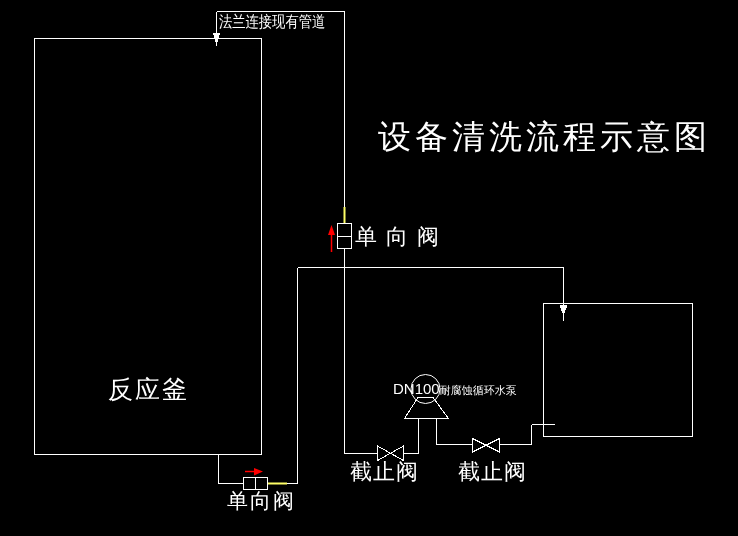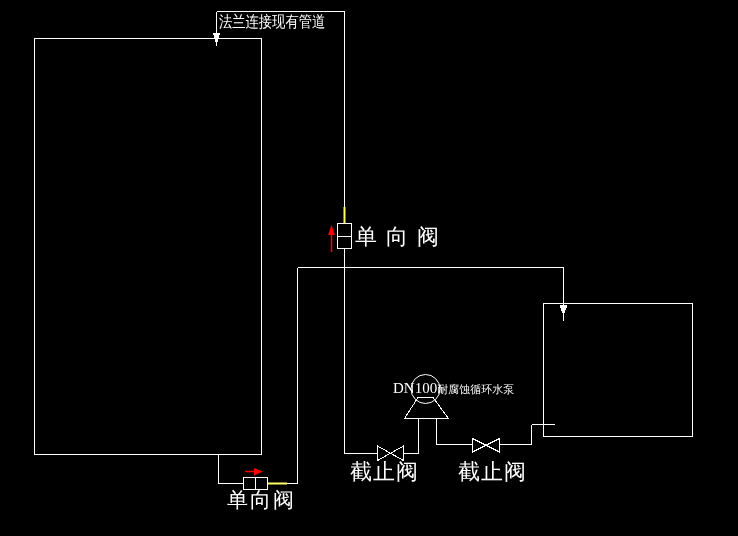--- a/index.html
+++ b/index.html
@@ -1,21 +1,21 @@
 <!DOCTYPE html>
 <html><head>
 <meta charset="utf-8">
 <style>
   html,body{margin:0;padding:0;background:#000;}
   #canvas{
     position:relative;
     width:738px;height:536px;
     background:#000;
     overflow:hidden;
-    font-family:Liberation Serif, serif;
+    font-family:Liberation Sans, sans-serif;
   }
   #linework{position:absolute;left:0;top:0;}
   .lbl{
     position:absolute;
     color:#ffffff;
     white-space:nowrap;
     line-height:1;
     font-weight:400;
   }
   .lbl-flange{left:219px;top:14px;font-size:16px;transform:scaleX(0.83);transform-origin:left top;letter-spacing:0px;}
@@ -119,23 +119,25 @@
       <path d="M531.5 424.5 H555" stroke="#ffffff" stroke-width="1" fill="none"></path>
     </g>
     <g>
       <polygon points="472.5,438.5 472.5,452 486,445.25" fill="#000000" stroke="#ffffff" stroke-width="1"></polygon>
       <polygon points="499.5,438.5 499.5,452 486,445.25" fill="#000000" stroke="#ffffff" stroke-width="1"></polygon>
     </g>
   </svg>
 
   <div class="lbl lbl-flange">法兰连接现有管道</div>
 
+  <div class="lbl lbl-title">设备清洗流程示意图</div>
 
   <div class="lbl lbl-checktop">单向阀</div>
 
+  <div class="lbl lbl-reactor">反应釜</div>
 
   <div class="lbl lbl-pump">
     <span>DN100</span><span class="small">耐腐蚀循环水泵</span>
   </div>
 
 
   <div class="lbl lbl-stopleft">截止阀</div>
 
   <div class="lbl lbl-stopright">截止阀</div>
 

